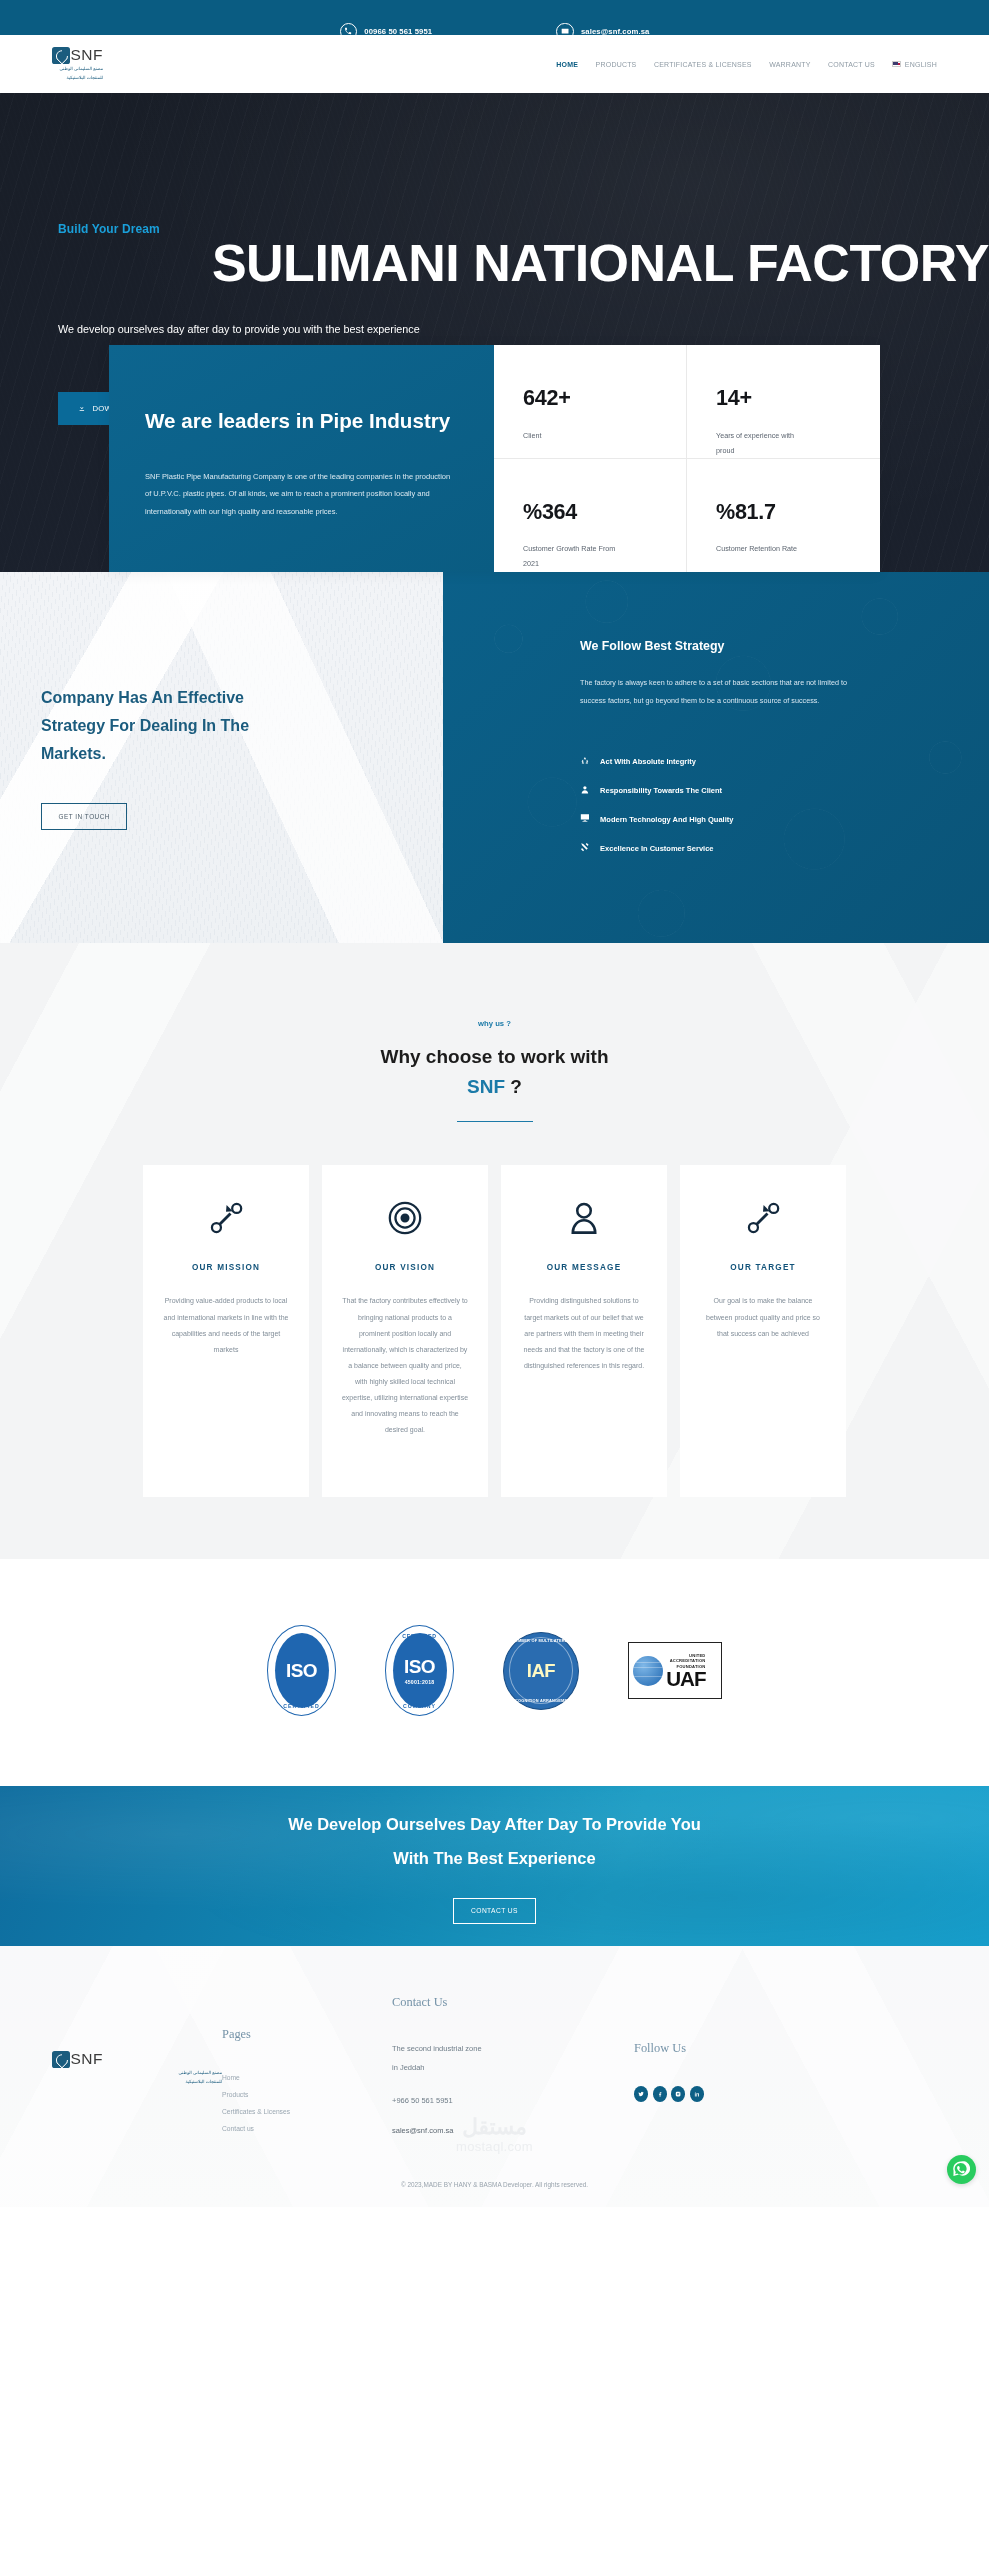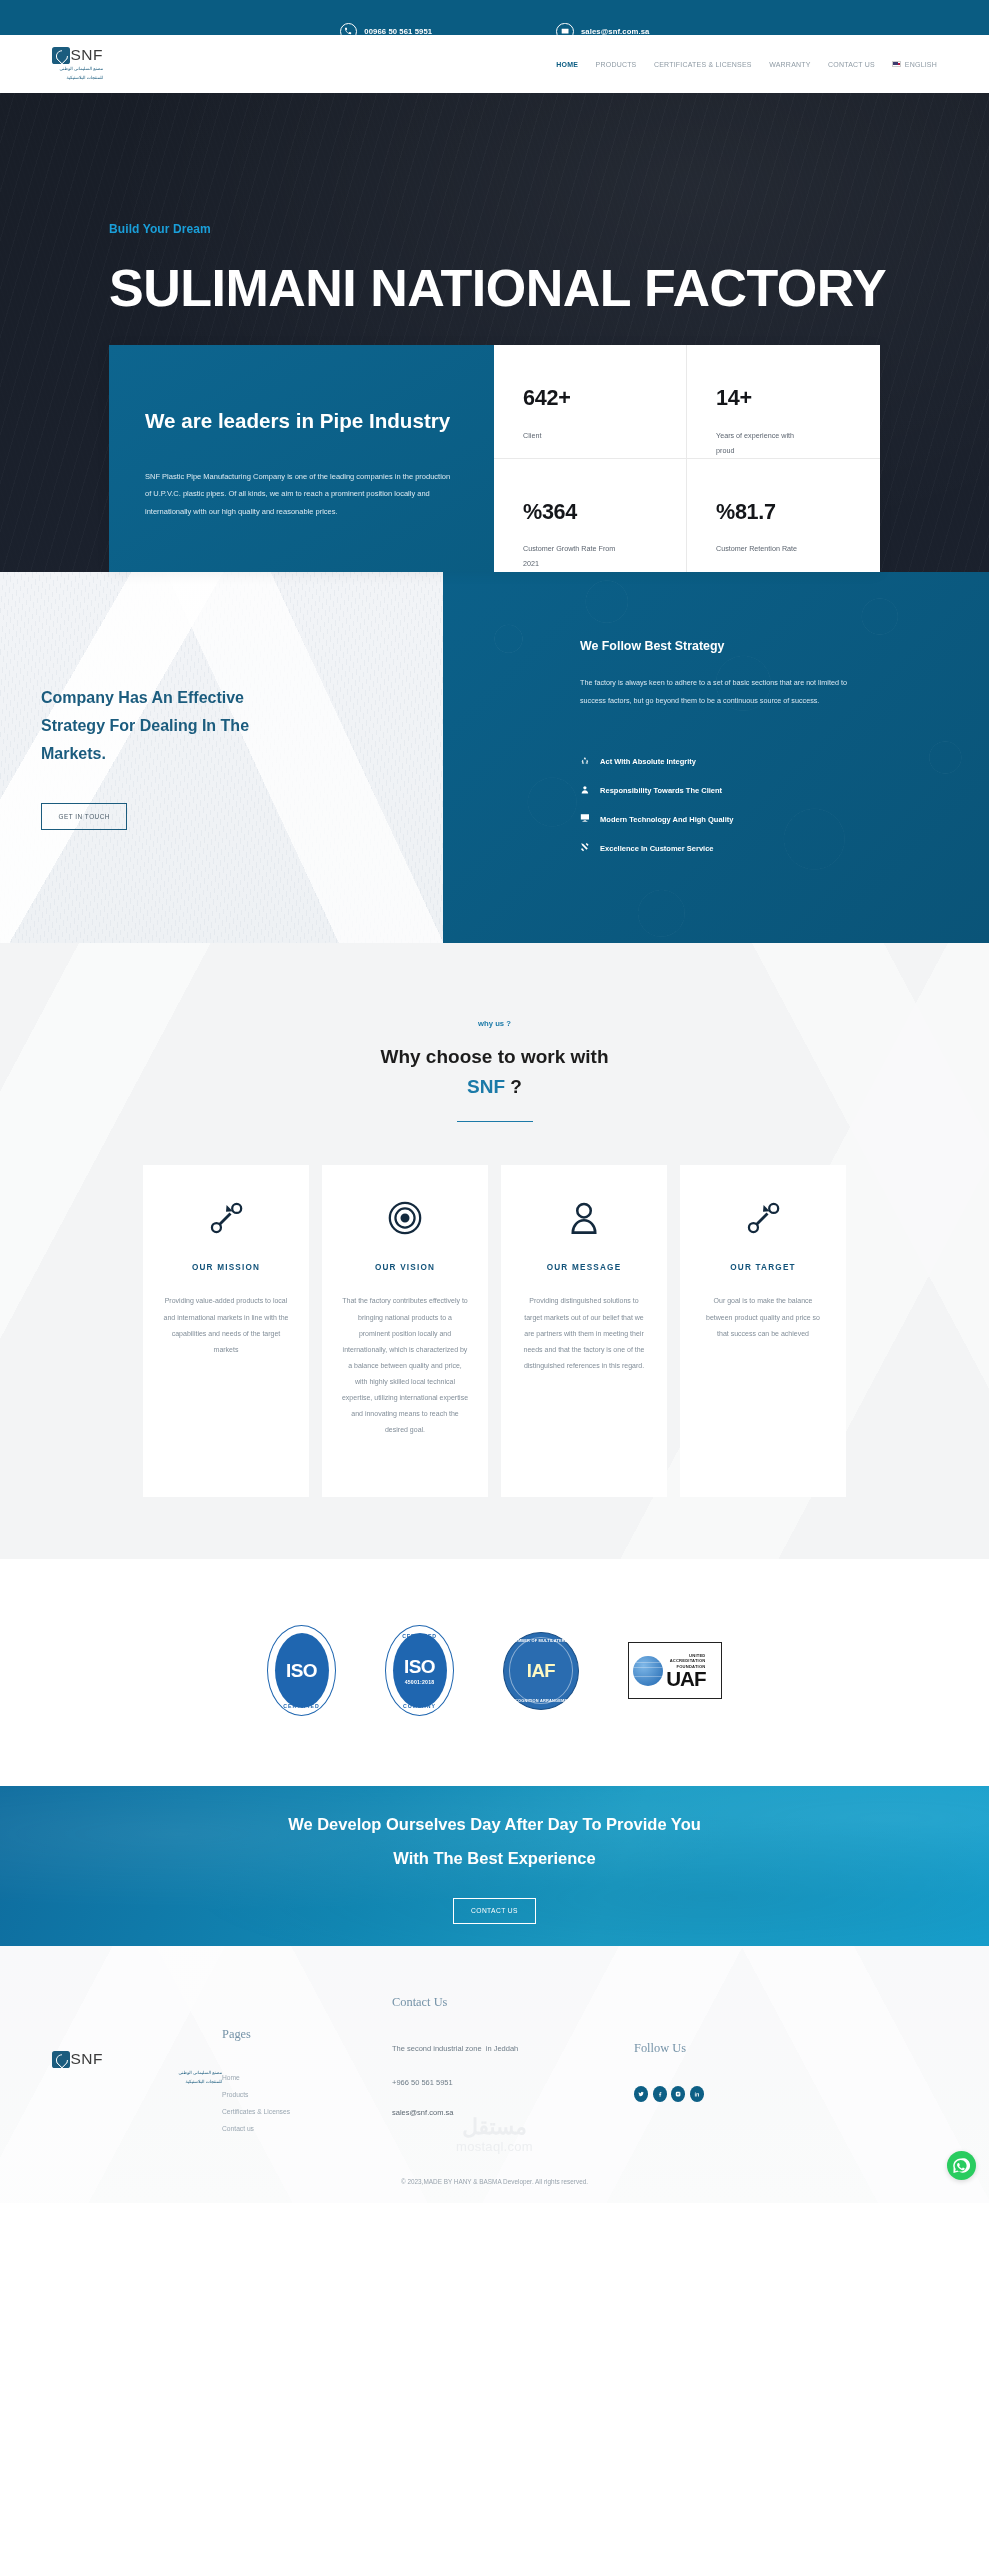--- a/index.html
+++ b/index.html
@@ -75,26 +75,26 @@
       repeating-linear-gradient(72deg, #2c3340 0 1.5px, #262c38 1.5px 5.2px),
       linear-gradient(160deg,#272e3b,#1a1f29);
   }
   .hero-bg::after{
     content:""; position:absolute; inset:0;
     background:
       repeating-linear-gradient(106deg, rgba(255,255,255,.025) 0 1px, transparent 1px 13.4px),
       radial-gradient(ellipse at 70% 18%, rgba(255,255,255,.05), transparent 60%);
   }
   .hero-inner {
-    position:relative; z-index:2; padding-left:109px; padding-top:129px;
+    position:relative; z-index:2; padding-left:58px; padding-top:129px;
   }
   .hero-eyebrow { color:#1a9fd9; font-size:12px; font-weight:bold; letter-spacing:0.1px; }
   .hero-title {
     color:#fff; font-size:52px; font-weight:bold; line-height:1.05;
-    margin-top:25px; letter-spacing:-0.5px; white-space:nowrap;
+    letter-spacing:-0.5px; white-space:nowrap;text-align:right;
   }
   .hero-sub { color:#fff; font-size:10.8px; margin-top:32px; }
   .btn-download {
     margin-top:57px; display:inline-flex; align-items:center; gap:7.2px;
     background:#0a6a99; color:#fff; border:none;
     padding:12px 19.6px; font-size:7.7px; letter-spacing:0.3px; cursor:pointer;
     font-family:"Liberation Sans",sans-serif;
   }
   .btn-download svg{width:7.7px;height:7.7px;fill:#fff;}
 
@@ -263,21 +263,21 @@
       linear-gradient(#f7f8f9,#fafbfb);
   }
   .footer-inner { position:relative; z-index:2; display:flex; padding:0 52px; gap:0; }
   .f-col-logo { width:170px; padding-top:55px; }
   .f-col-pages { width:170px; padding-top:32px; }
   .f-col-contact { width:242px; padding-top:0; }
   .f-col-social { flex:1; padding-top:46px; }
   .f-head { font-family:"Liberation Serif", serif; font-size:12.4px; color:#7593a8; font-weight:normal; }
   .f-links { margin-top:32px; display:flex; flex-direction:column; gap:9.8px; }
   .f-link { font-size:6.7px; color:#9aa7b2; text-decoration:none; cursor:pointer; }
-  .f-contact-lines { margin-top:32px; display:flex; flex-direction:row; gap:4.1px; }
+  .f-contact-lines { margin-top:32px; display:flex; flex-direction:column; gap:4.1px; }
   .f-ctext { font-size:7.5px; color:#6f7d88; line-height:1.9; }
   .f-phone { font-size:7.5px; color:#6f7d88; margin-top:21.6px; }
   .f-mail { font-size:7.5px; color:#5d6872; margin-top:20.6px; }
   .socials { margin-top:30px; display:flex; gap:4.6px; }
   .soc { width:14px; height:15.5px; border-radius:50%; background:#0d5f85;
     display:flex; align-items:center; justify-content:center; cursor:pointer; }
   .soc svg { width:6.2px; height:6.2px; fill:#fff; }
   .watermark {
     position:absolute; left:50%; transform:translateX(-50%); top:170px;
     z-index:1; text-align:center; color:#eceef0; pointer-events:none;

